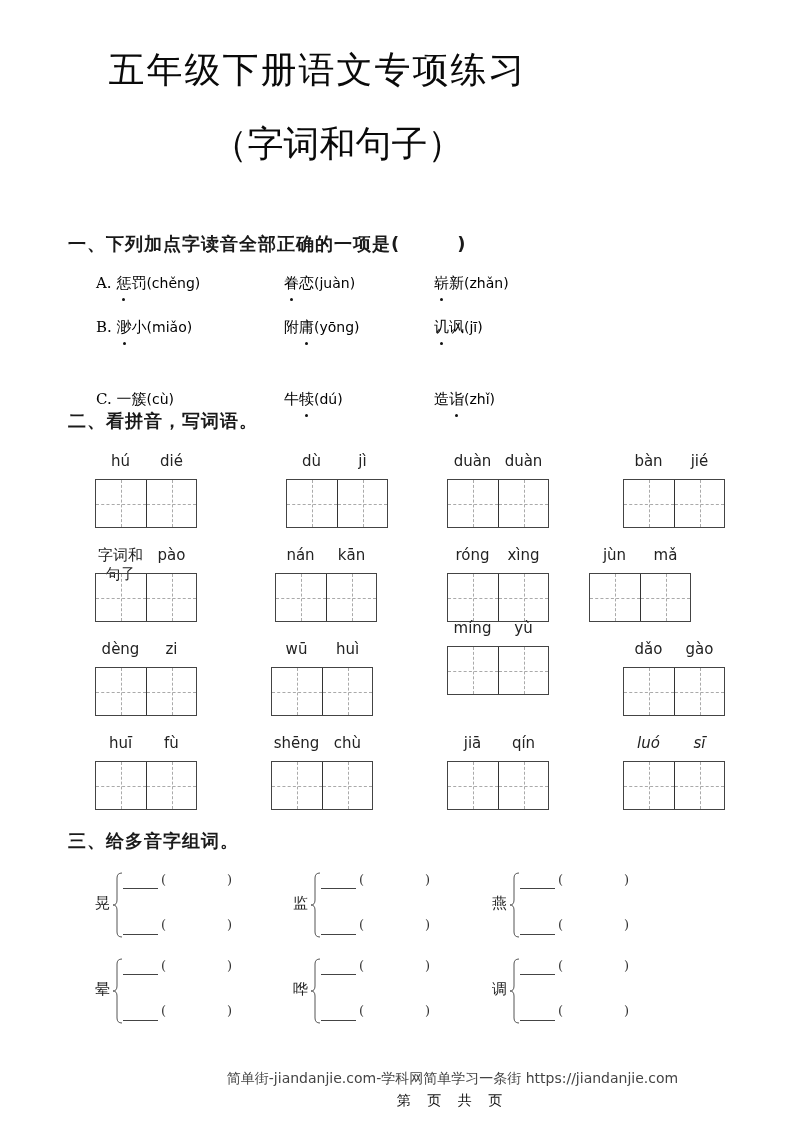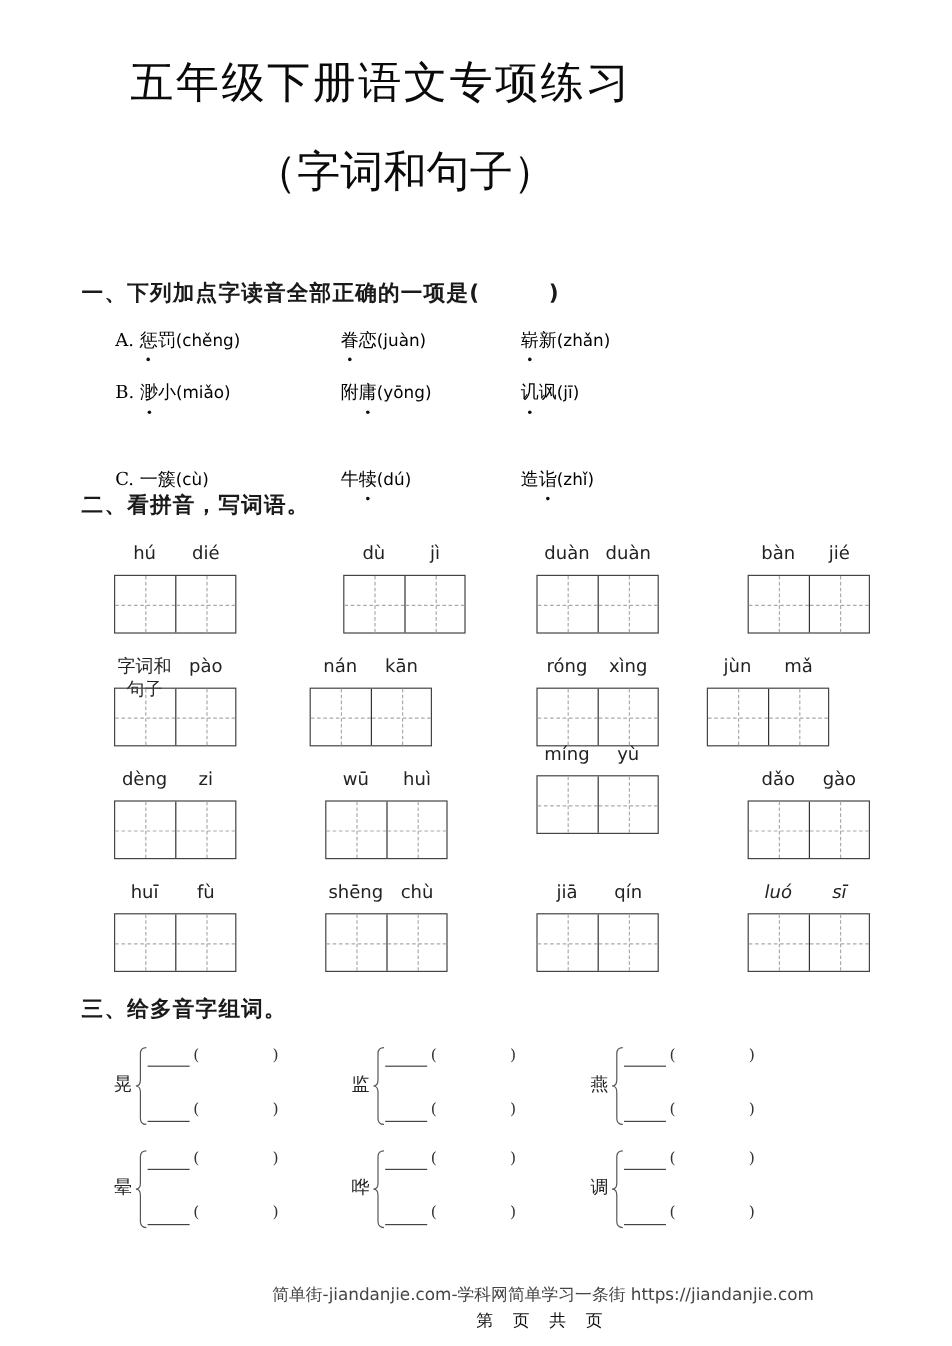--- a/index.html
+++ b/index.html
@@ -142,21 +142,21 @@
         <div class="cell">
           <div class="h"></div>
           <div class="v"></div>
         </div>
         <div class="cell">
           <div class="h"></div>
           <div class="v"></div>
         </div>
       </div>
     </div>
-    <div class="grid-item" style="left: 258px; top: 546px;">
+    <div class="grid-item" style="left: 275px; top: 546px;">
       <div class="pys">
         <span class="a">nán</span>
         <span class="b">kān</span>
       </div>
       <div class="boxes">
         <div class="cell">
           <div class="h"></div>
           <div class="v"></div>
         </div>
         <div class="cell">

